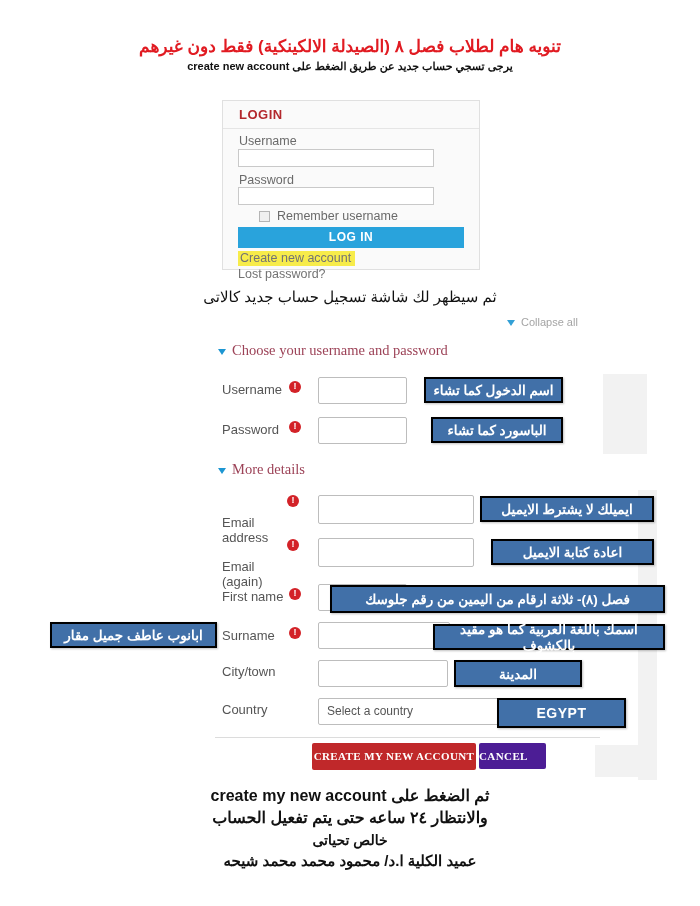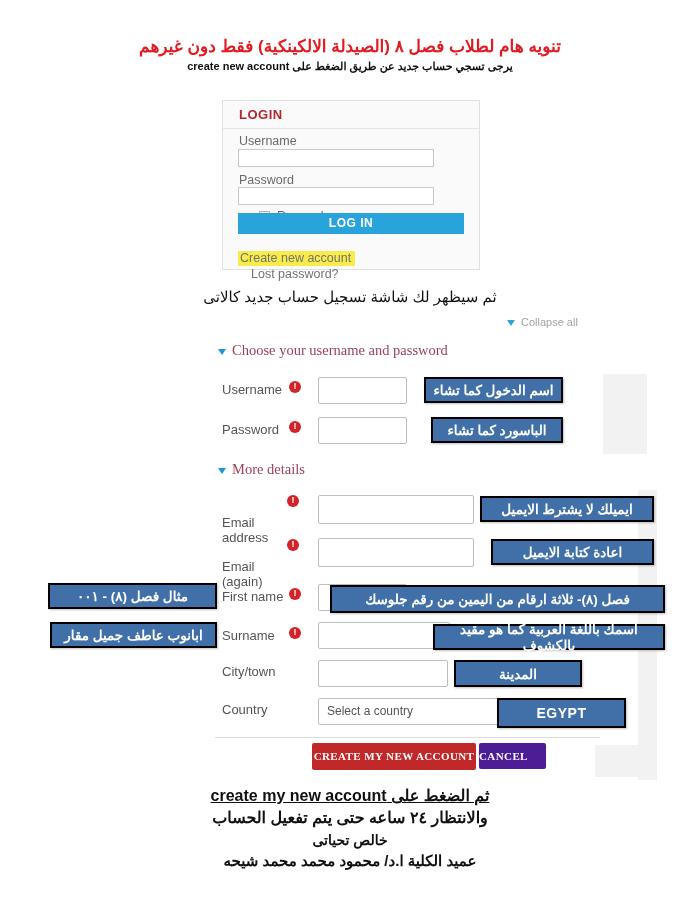--- a/index.html
+++ b/index.html
@@ -18,26 +18,26 @@
     background:#fafafa; border:1px solid #e0e0e0; }
   .login-title { position:absolute; left:16px; top:6px; color:#b3282d; font-size:13px;
     font-weight:bold; letter-spacing:0.5px; }
   .login-divider { position:absolute; left:0; top:27px; width:100%; height:1px; background:#e5e5e5; }
   .llbl { position:absolute; left:16px; color:#6a6a6a; font-size:12.5px; }
   .login-input { position:absolute; left:15px; width:196px; height:18px; border:1px solid #c9c9c9;
     background:#fff; outline:none; font-size:12px; }
   .remember-row { position:absolute; left:36px; top:108px; display:flex; align-items:center; gap:7px; }
   .checkbox { width:11px; height:11px; background:#f0f0f0; border:1px solid #b5b5b5; display:inline-block; }
   .remember-label { color:#6a6a6a; font-size:12.5px; }
-  .login-btn { position:absolute; left:15px; top:112px; width:226px; height:21px; background:#29a3dc;
+  .login-btn { position:absolute; left:15px; top:126px; width:226px; height:21px; background:#29a3dc;
     color:#fff; font-size:12px; font-weight:bold; text-align:center; line-height:21px;
     letter-spacing:0.5px; cursor:pointer; }
   .create-link { position:absolute; left:15px; top:150px; display:inline-block; background:#f7ec4a;
     color:#737373; font-size:12.5px; padding:0 4px 1px 2px; cursor:pointer; }
-  .lost-link { position:absolute; left:15px; top:166px; color:#737373; font-size:12.5px; cursor:pointer;margin-left:13px; }
+  .lost-link { position:absolute; left:15px; top:166px; color:#737373; font-size:12.5px; cursor:pointer; }
 
   
   .middle-note { position:absolute; top:288px; left:0; width:100%; text-align:center;
     color:#111; font-size:15px; }
 
   
   .gray-strip { position:absolute; background:#f2f2f2; }
   .collapse-all { position:absolute; left:507px; top:316px; color:#9a9a9a; font-size:11px;
     cursor:pointer; opacity:0.9; }
   .tri { display:inline-block; width:0; height:0; border-left:4px solid transparent;
@@ -61,21 +61,21 @@
   .sep-line { position:absolute; left:215px; top:737px; width:385px; height:1px; background:#dcdcdc; }
   .btn-create { position:absolute; left:312px; top:743px; width:164px; height:27px; background:#c0282a;
     color:#fff; font-size:11px; font-weight:bold; text-align:center; line-height:27px;
     letter-spacing:0.4px; border-radius:2px; cursor:pointer; font-family:"Liberation Serif", serif; }
   .btn-cancel { position:absolute; left:479px; top:743px; width:67px; height:26px; background:#4c1d95;
     color:#fff; font-size:11px; font-weight:bold; line-height:26px;
     letter-spacing:0.4px; border-radius:2px; cursor:pointer; font-family:"Liberation Serif", serif; }
 
   
   .f-line { position:absolute; left:0; width:100%; text-align:center; color:#111; }
-  .f1 { top:786px; font-size:16px; font-weight:bold;text-decoration:underline; }
+  .f1 { top:786px; font-size:16px; font-weight:bold; }
   .f2 { top:808px; font-size:16px; font-weight:bold; }
   .f3 { top:832px; font-size:14px; font-weight:600; }
   .f4 { top:852px; font-size:15px; font-weight:600; }
 </style>
 </head>
 <body>
 
 <div class="page">
 
   <div class="notice-line1" dir="rtl">تنويه هام لطلاب فصل ٨ (الصيدلة الالكينكية) فقط دون غيرهم</div>
@@ -131,21 +131,20 @@
   <div class="ann" dir="rtl" style="left:480px; top:496px; width:174px; height:26px;">ايميلك لا يشترط الايميل</div>
 
   <div class="flabel2" style="left:222px; top:540px;">
     <span>Email</span><br>
     <span>(again)</span>
   </div>
   <span class="req" style="left:287px; top:539px;"></span>
   <input class="finput" style="left: 318px; top: 538px; width: 156px; height: 29px;">
   <div class="ann" dir="rtl" style="left:491px; top:539px; width:163px; height:26px;">اعادة كتابة الايميل</div>
 
-  <div class="ann" dir="rtl" style="left:48px; top:583px; width:169px; height:26px;">مثال فصل (٨) - ٠٠١</div>
   <div class="flabel" style="left:222px; top:589px;">First name</div>
   <span class="req" style="left:289px; top:588px;"></span>
   <input class="finput" style="left: 318px; top: 584px; width: 89px; height: 27px;">
   <div class="ann" dir="rtl" style="left:330px; top:585px; width:335px; height:28px;">فصل (٨)- ثلاثة ارقام من اليمين من رقم جلوسك</div>
 
   <div class="ann" dir="rtl" style="left:50px; top:622px; width:167px; height:26px;">ابانوب عاطف جميل مقار</div>
   <div class="flabel" style="left:222px; top:628px;">Surname</div>
   <span class="req" style="left:289px; top:627px;"></span>
   <input class="finput" style="left: 318px; top: 622px; width: 132px; height: 27px;">
   <div class="ann" dir="rtl" style="left:433px; top:624px; width:232px; height:26px;">اسمك باللغة العربية كما هو مقيد بالكشوف</div>

